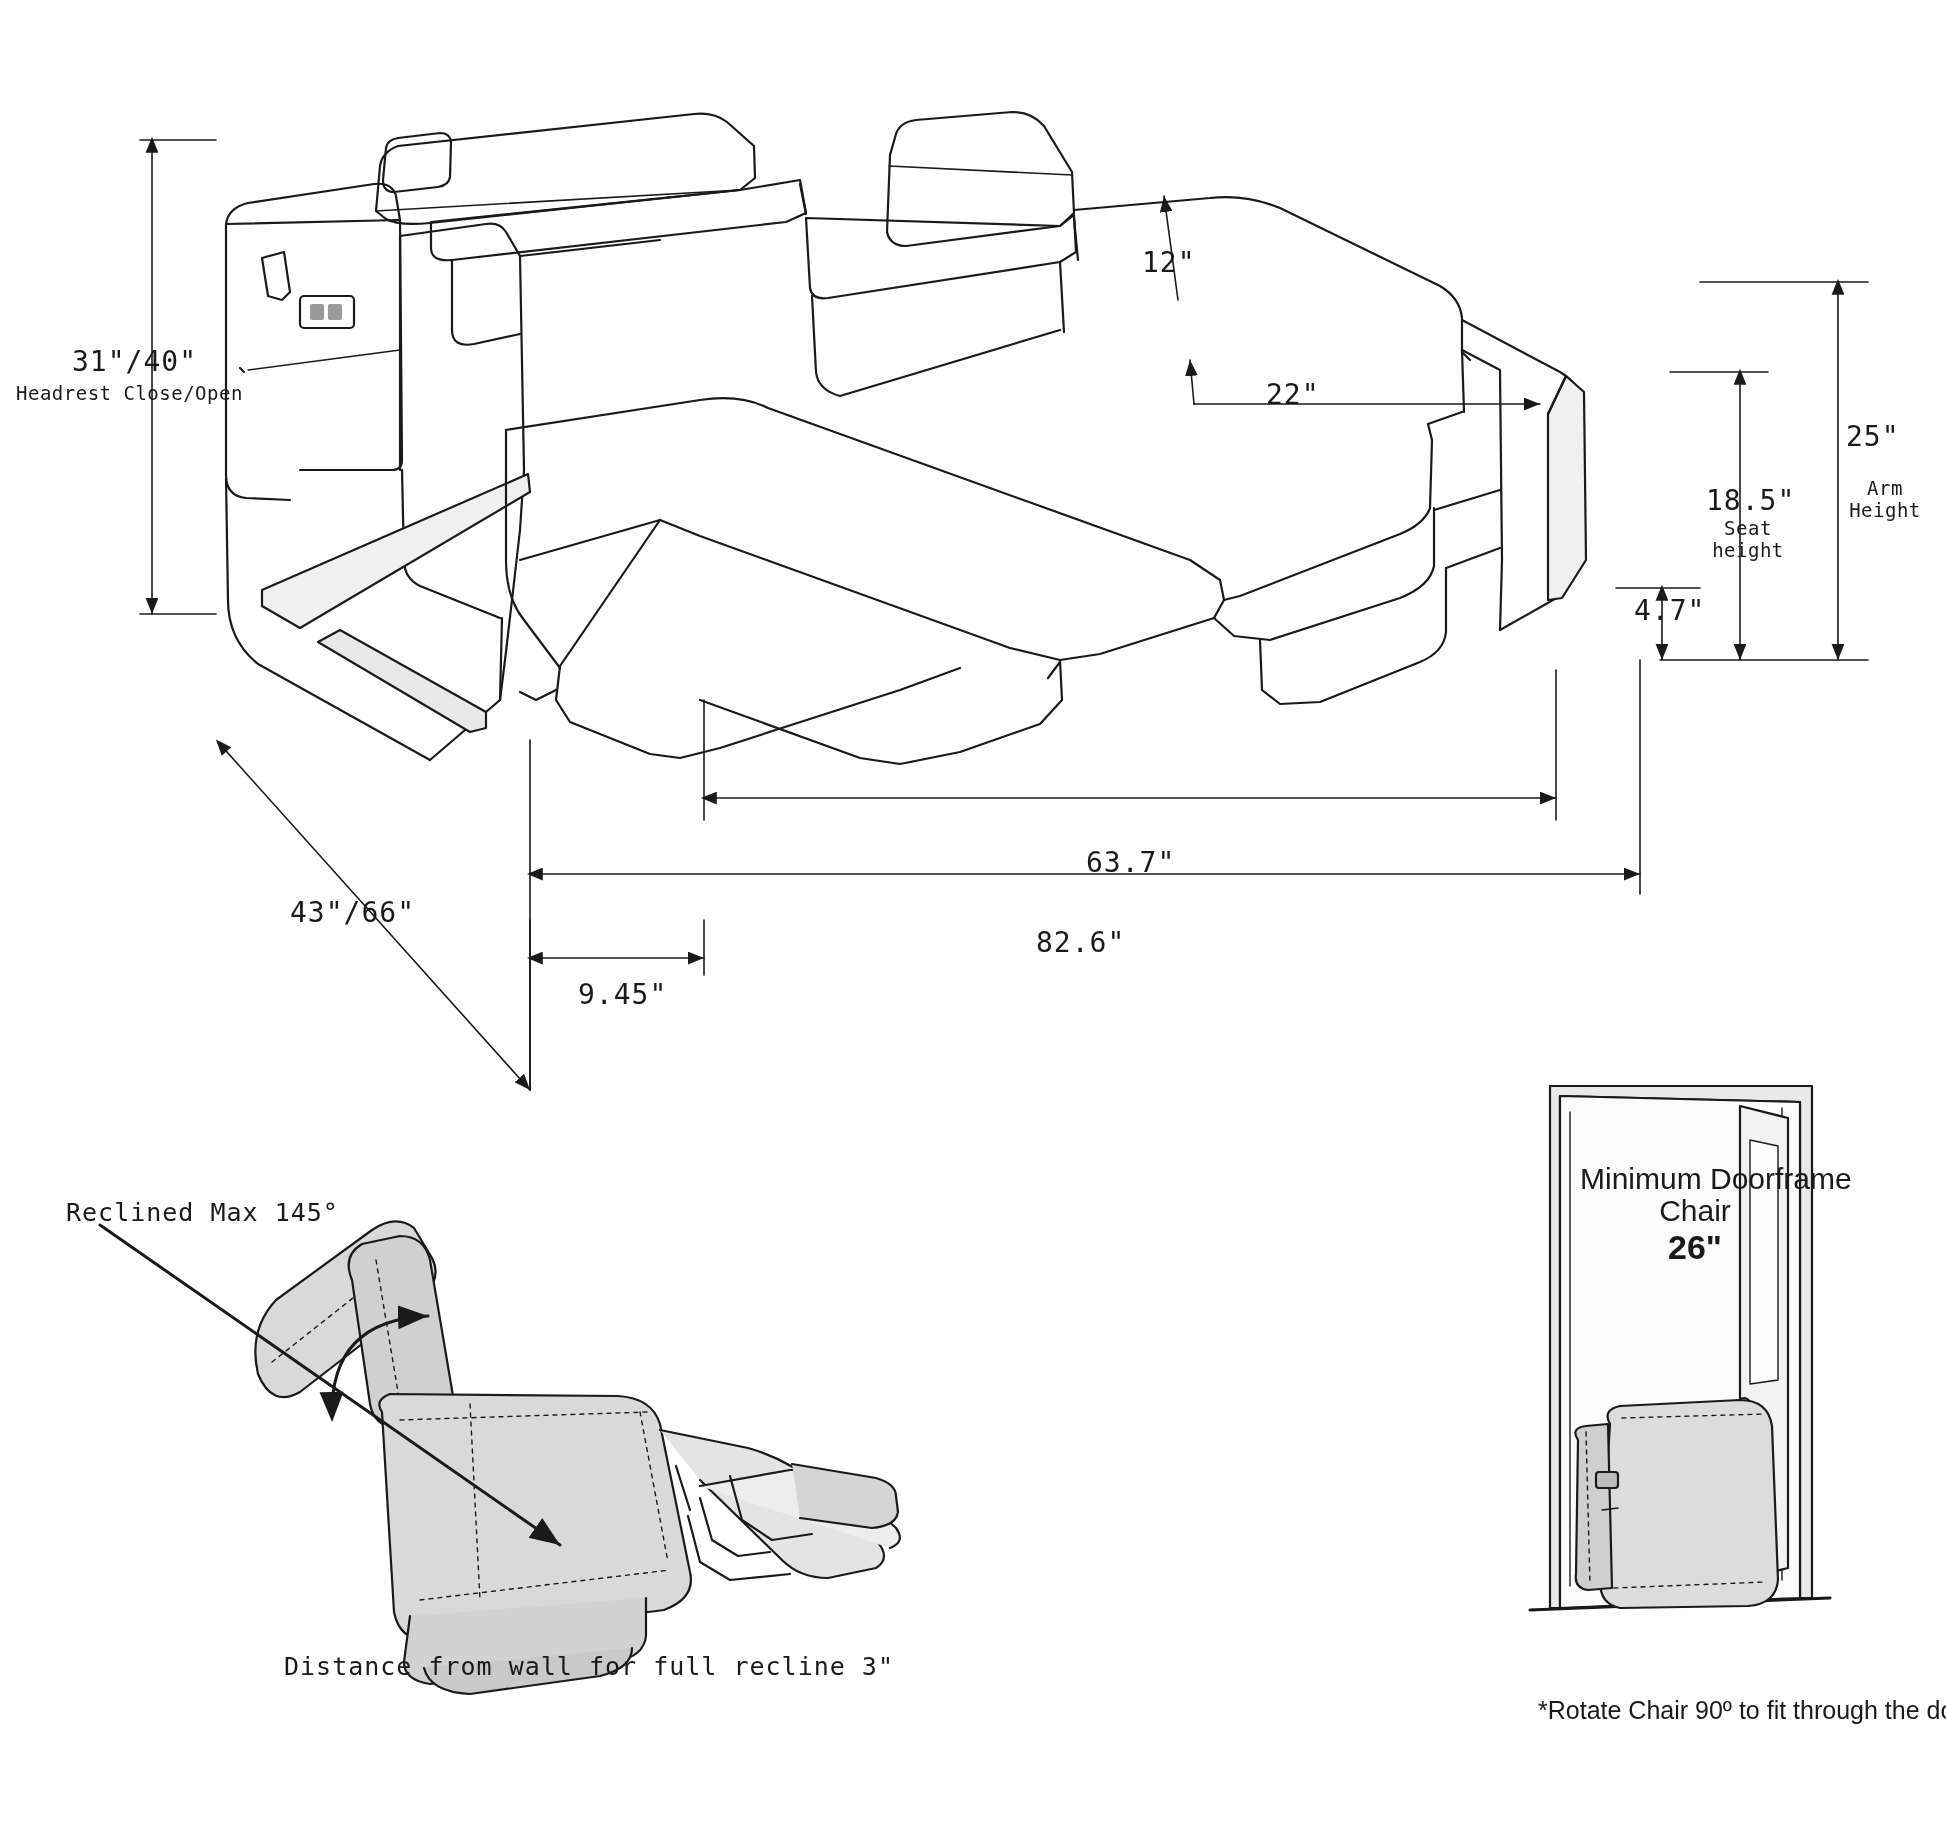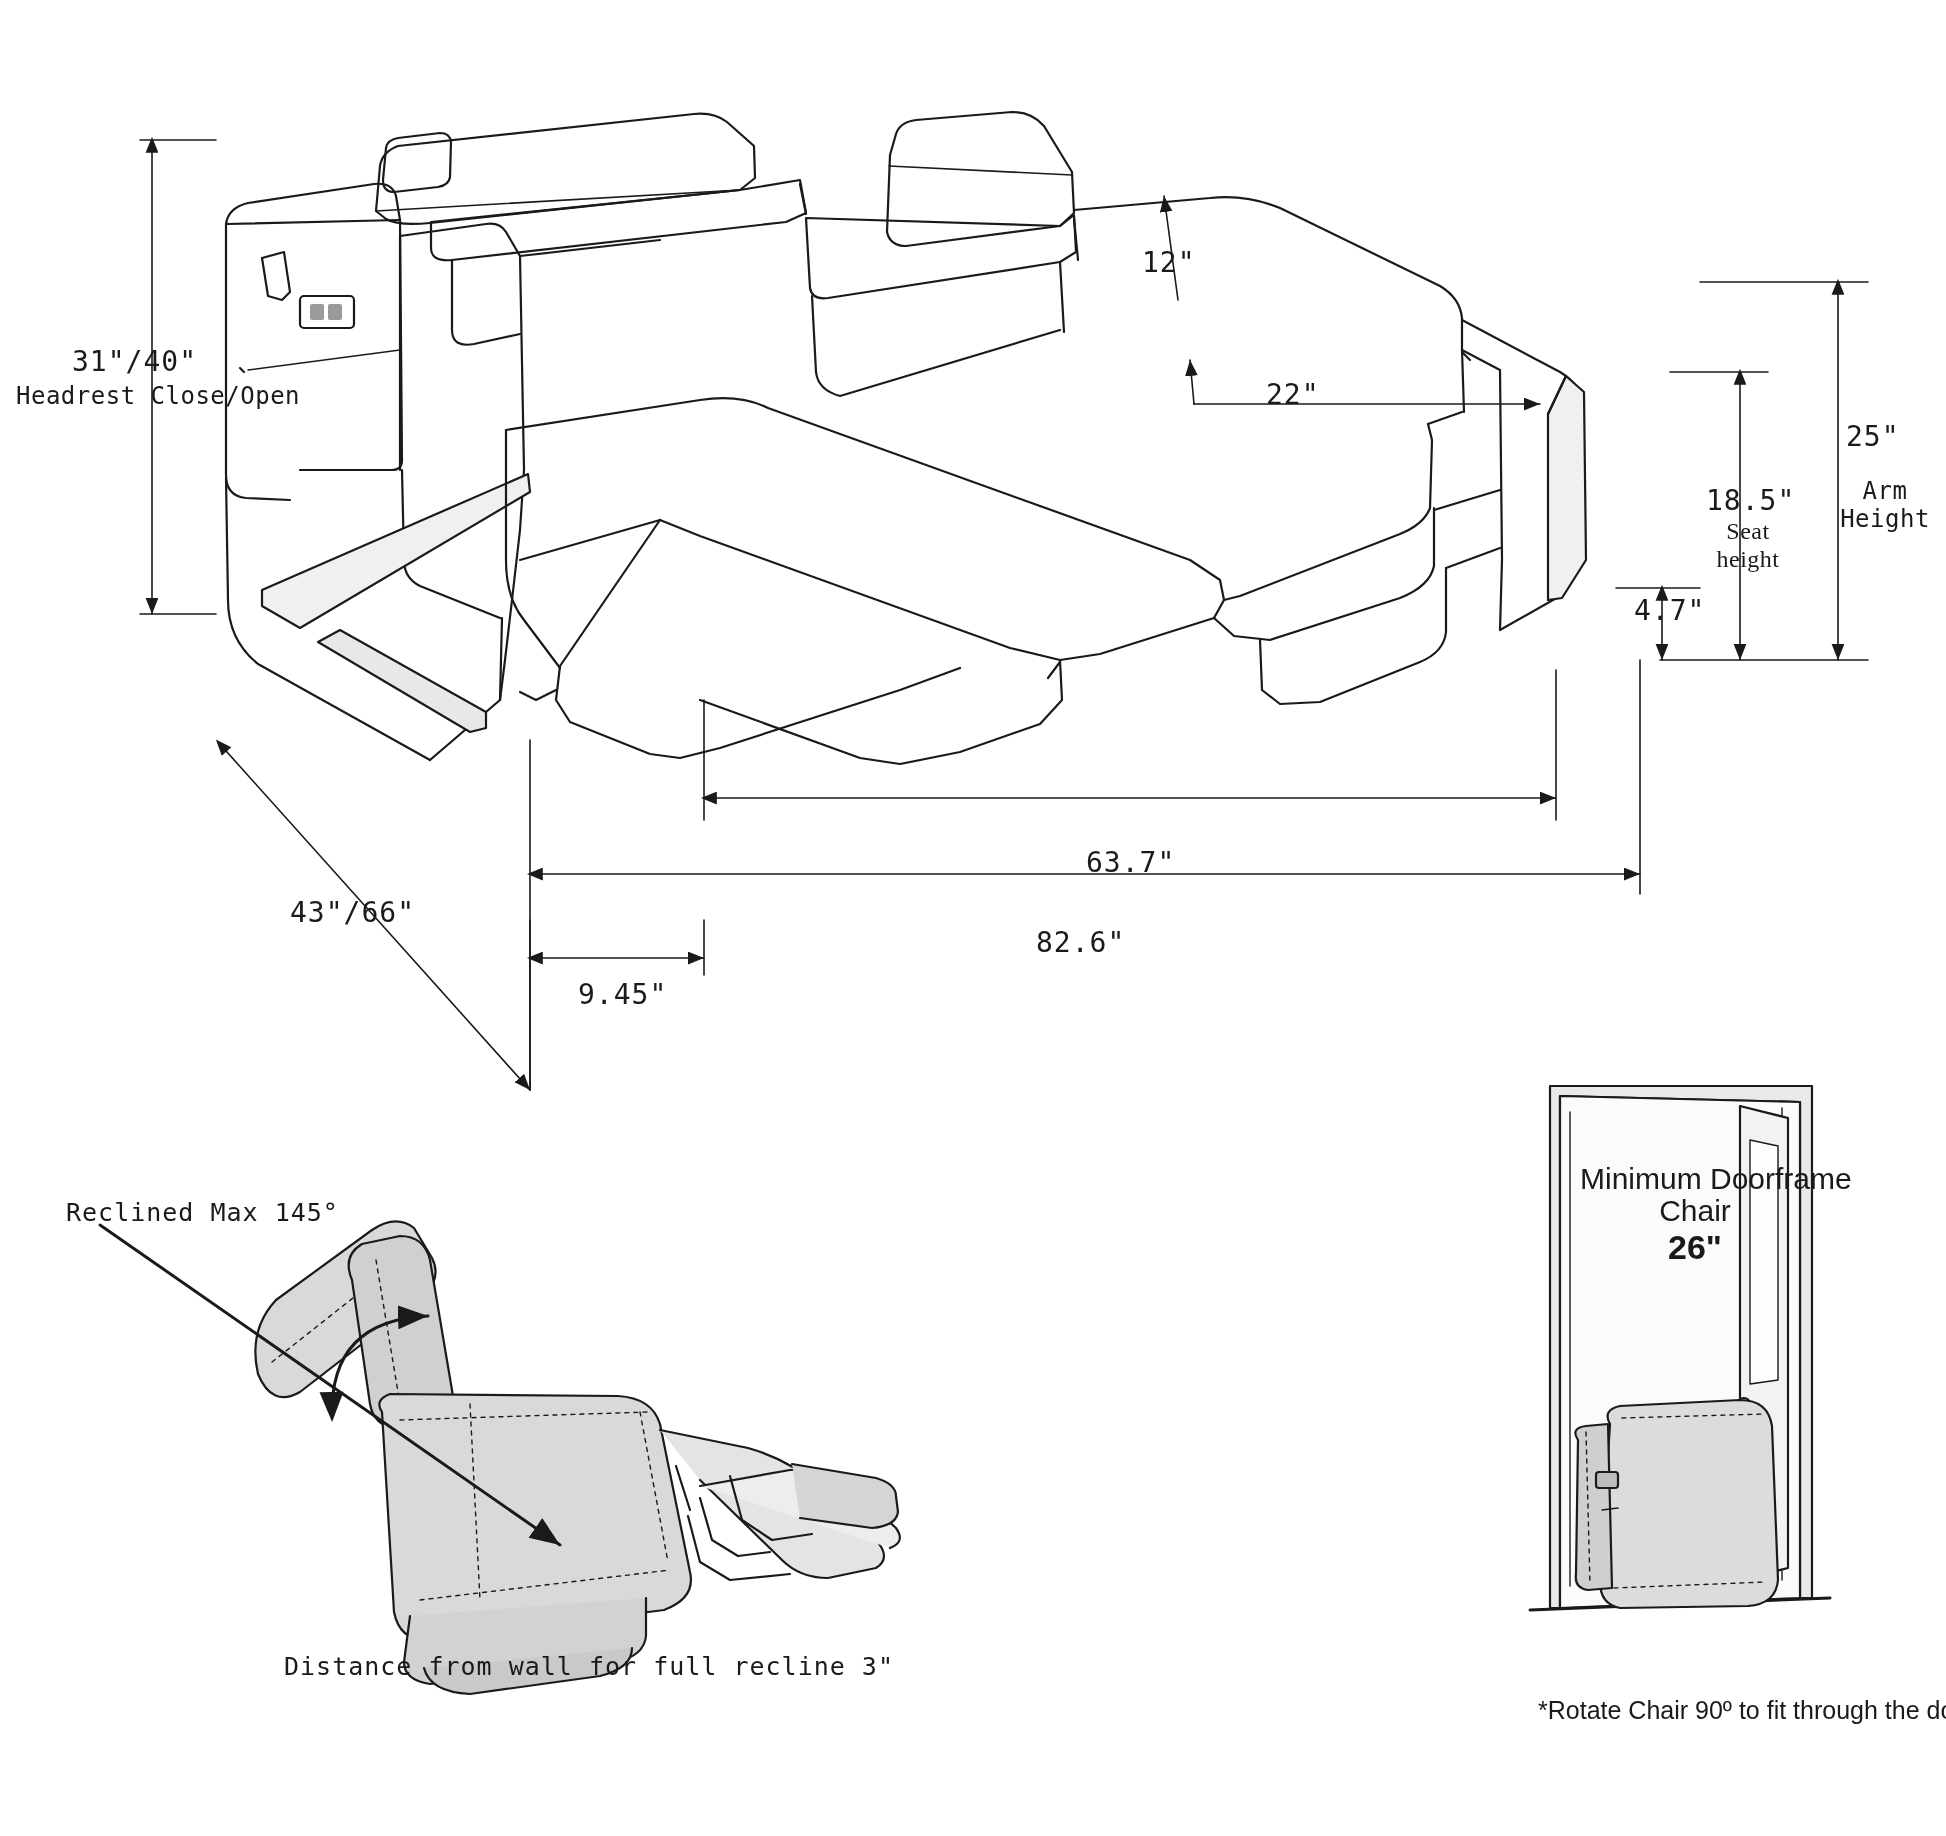--- a/index.html
+++ b/index.html
@@ -31,21 +31,21 @@
     position: absolute;
     white-space: pre;
     font-family: "DejaVu Sans Mono", monospace;
     color: #1a1a1a;
     letter-spacing: 1px;
   }
   .dim {
     font-size: 28px;
   }
   .dim-sm {
-    font-size: 24px;
+    font-size: 19px;
     letter-spacing: 0.5px;
   }
   .cap {
     font-size: 25px;
     letter-spacing: 1px;
   }
   .sans {
     font-family: "Liberation Sans", sans-serif;
     letter-spacing: 0;
   }
@@ -262,21 +262,21 @@
   <div class="lbl dim-sm" style="left:16px; top:382px;">Headrest Close/Open</div>
 
   <div class="lbl dim" style="left:1142px; top:246px;">12"</div>
 
   <div class="lbl dim" style="left:1266px; top:378px;">22"</div>
 
   <div class="lbl dim" style="left:1846px; top:420px;">25"</div>
   <div class="lbl dim-sm ctr" style="left:1840px; top:458px; width:90px; line-height:1.15;margin-top:20px;">Arm<br>Height</div>
 
   <div class="lbl dim" style="left:1706px; top:484px;">18.5"</div>
-  <div class="lbl dim-sm ctr" style="left:1700px; top:518px; width:96px; line-height:1.15;font-family:Liberation Serif, serif;">Seat<br>height</div>
+  <div class="lbl dim-sm ctr" style="left:1700px; top:518px; width:96px; line-height:1.15;">Seat<br>height</div>
 
   <div class="lbl dim" style="left:1634px; top:594px;">4.7"</div>
 
   <div class="lbl dim" style="left:290px; top:896px;">43"/66"</div>
 
   <div class="lbl dim" style="left:1086px; top:846px;">63.7"</div>
 
   <div class="lbl dim" style="left:1036px; top:926px;">82.6"</div>
 
   <div class="lbl dim" style="left:578px; top:978px;">9.45"</div>

